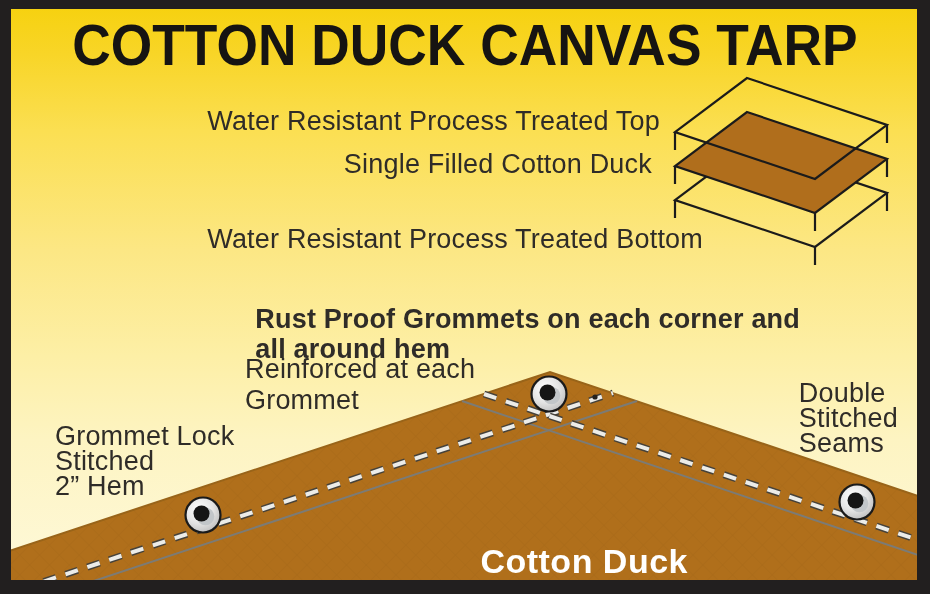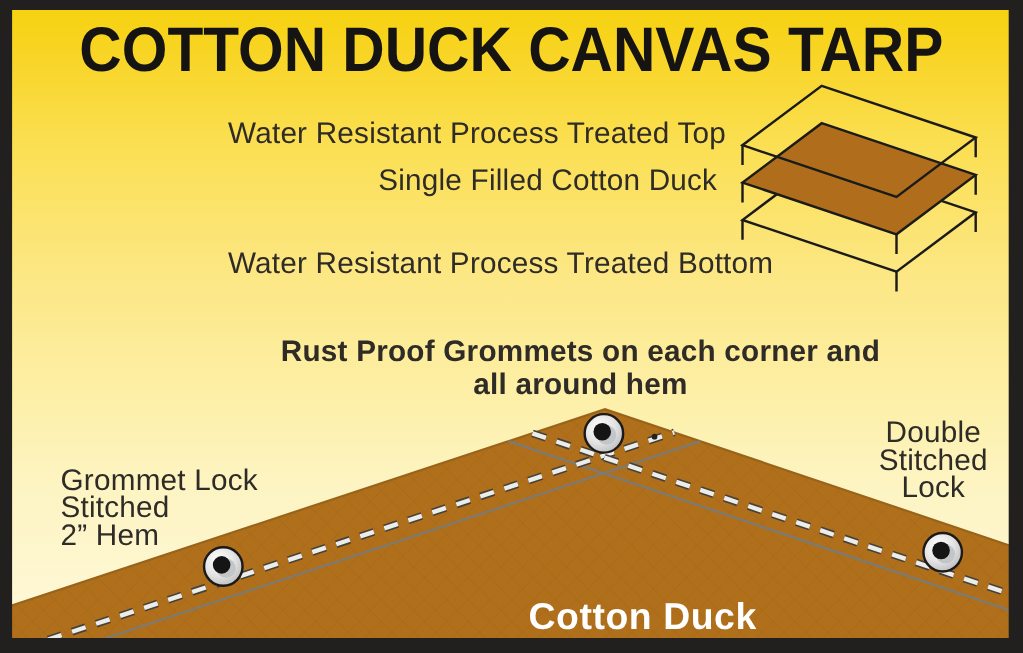--- a/index.html
+++ b/index.html
@@ -39,21 +39,21 @@
     left:0;right:0;top:18px;
     text-align:center;
     color:#161412;
     font-weight:bold;
     font-size:55px;
     line-height:55px;
     letter-spacing:0px;
     white-space:nowrap;
   }
   .title .stretch{display:inline-block;transform:scaleX(0.97) scaleY(1.04);transform-origin:50% 50%;}
-  .ra{text-align:center;}
+  .ra{text-align:left;}
   .la{text-align:left;}
   .lab-water-top{top:106px;right:270px;}
   .lab-single-filled{top:149px;right:278px;}
   .lab-water-bottom{top:224px;right:227px;}
   .lab-rust{top:304px;right:130px;line-height:30px;font-weight:bold;}
   .lab-reinforced{top:354px;left:245px;line-height:31px;}
   .lab-hem{top:424px;left:55px;line-height:25px;}
   .lab-seams{top:381px;right:32px;line-height:25px;}
   .lab-cotton-duck{
     top:544px;left:388px;width:300px;
@@ -130,29 +130,33 @@
 
   <div class="label ra lab-water-top">Water Resistant Process Treated Top</div>
   <div class="label ra lab-single-filled">Single Filled Cotton Duck</div>
   <div class="label ra lab-water-bottom">Water Resistant Process Treated Bottom</div>
 
   <div class="label ra lab-rust">
     <div>Rust Proof Grommets on each corner and</div>
     <div>all around hem</div>
   </div>
 
+  <div class="label la lab-reinforced">
+    <div>Reinforced at each</div>
+    <div>Grommet</div>
+  </div>
 
   <div class="label la lab-hem">
     <div>Grommet Lock</div>
     <div>Stitched</div>
     <div>2” Hem</div>
   </div>
 
   <div class="label ra lab-seams">
     <div>Double</div>
     <div>Stitched</div>
-    <div>Lock</div>
+    <div>Seams</div>
   </div>
 
   <div class="lab-cotton-duck">Cotton Duck</div>
 
   <div class="frame"></div>
 </div>
 
 </body></html>

